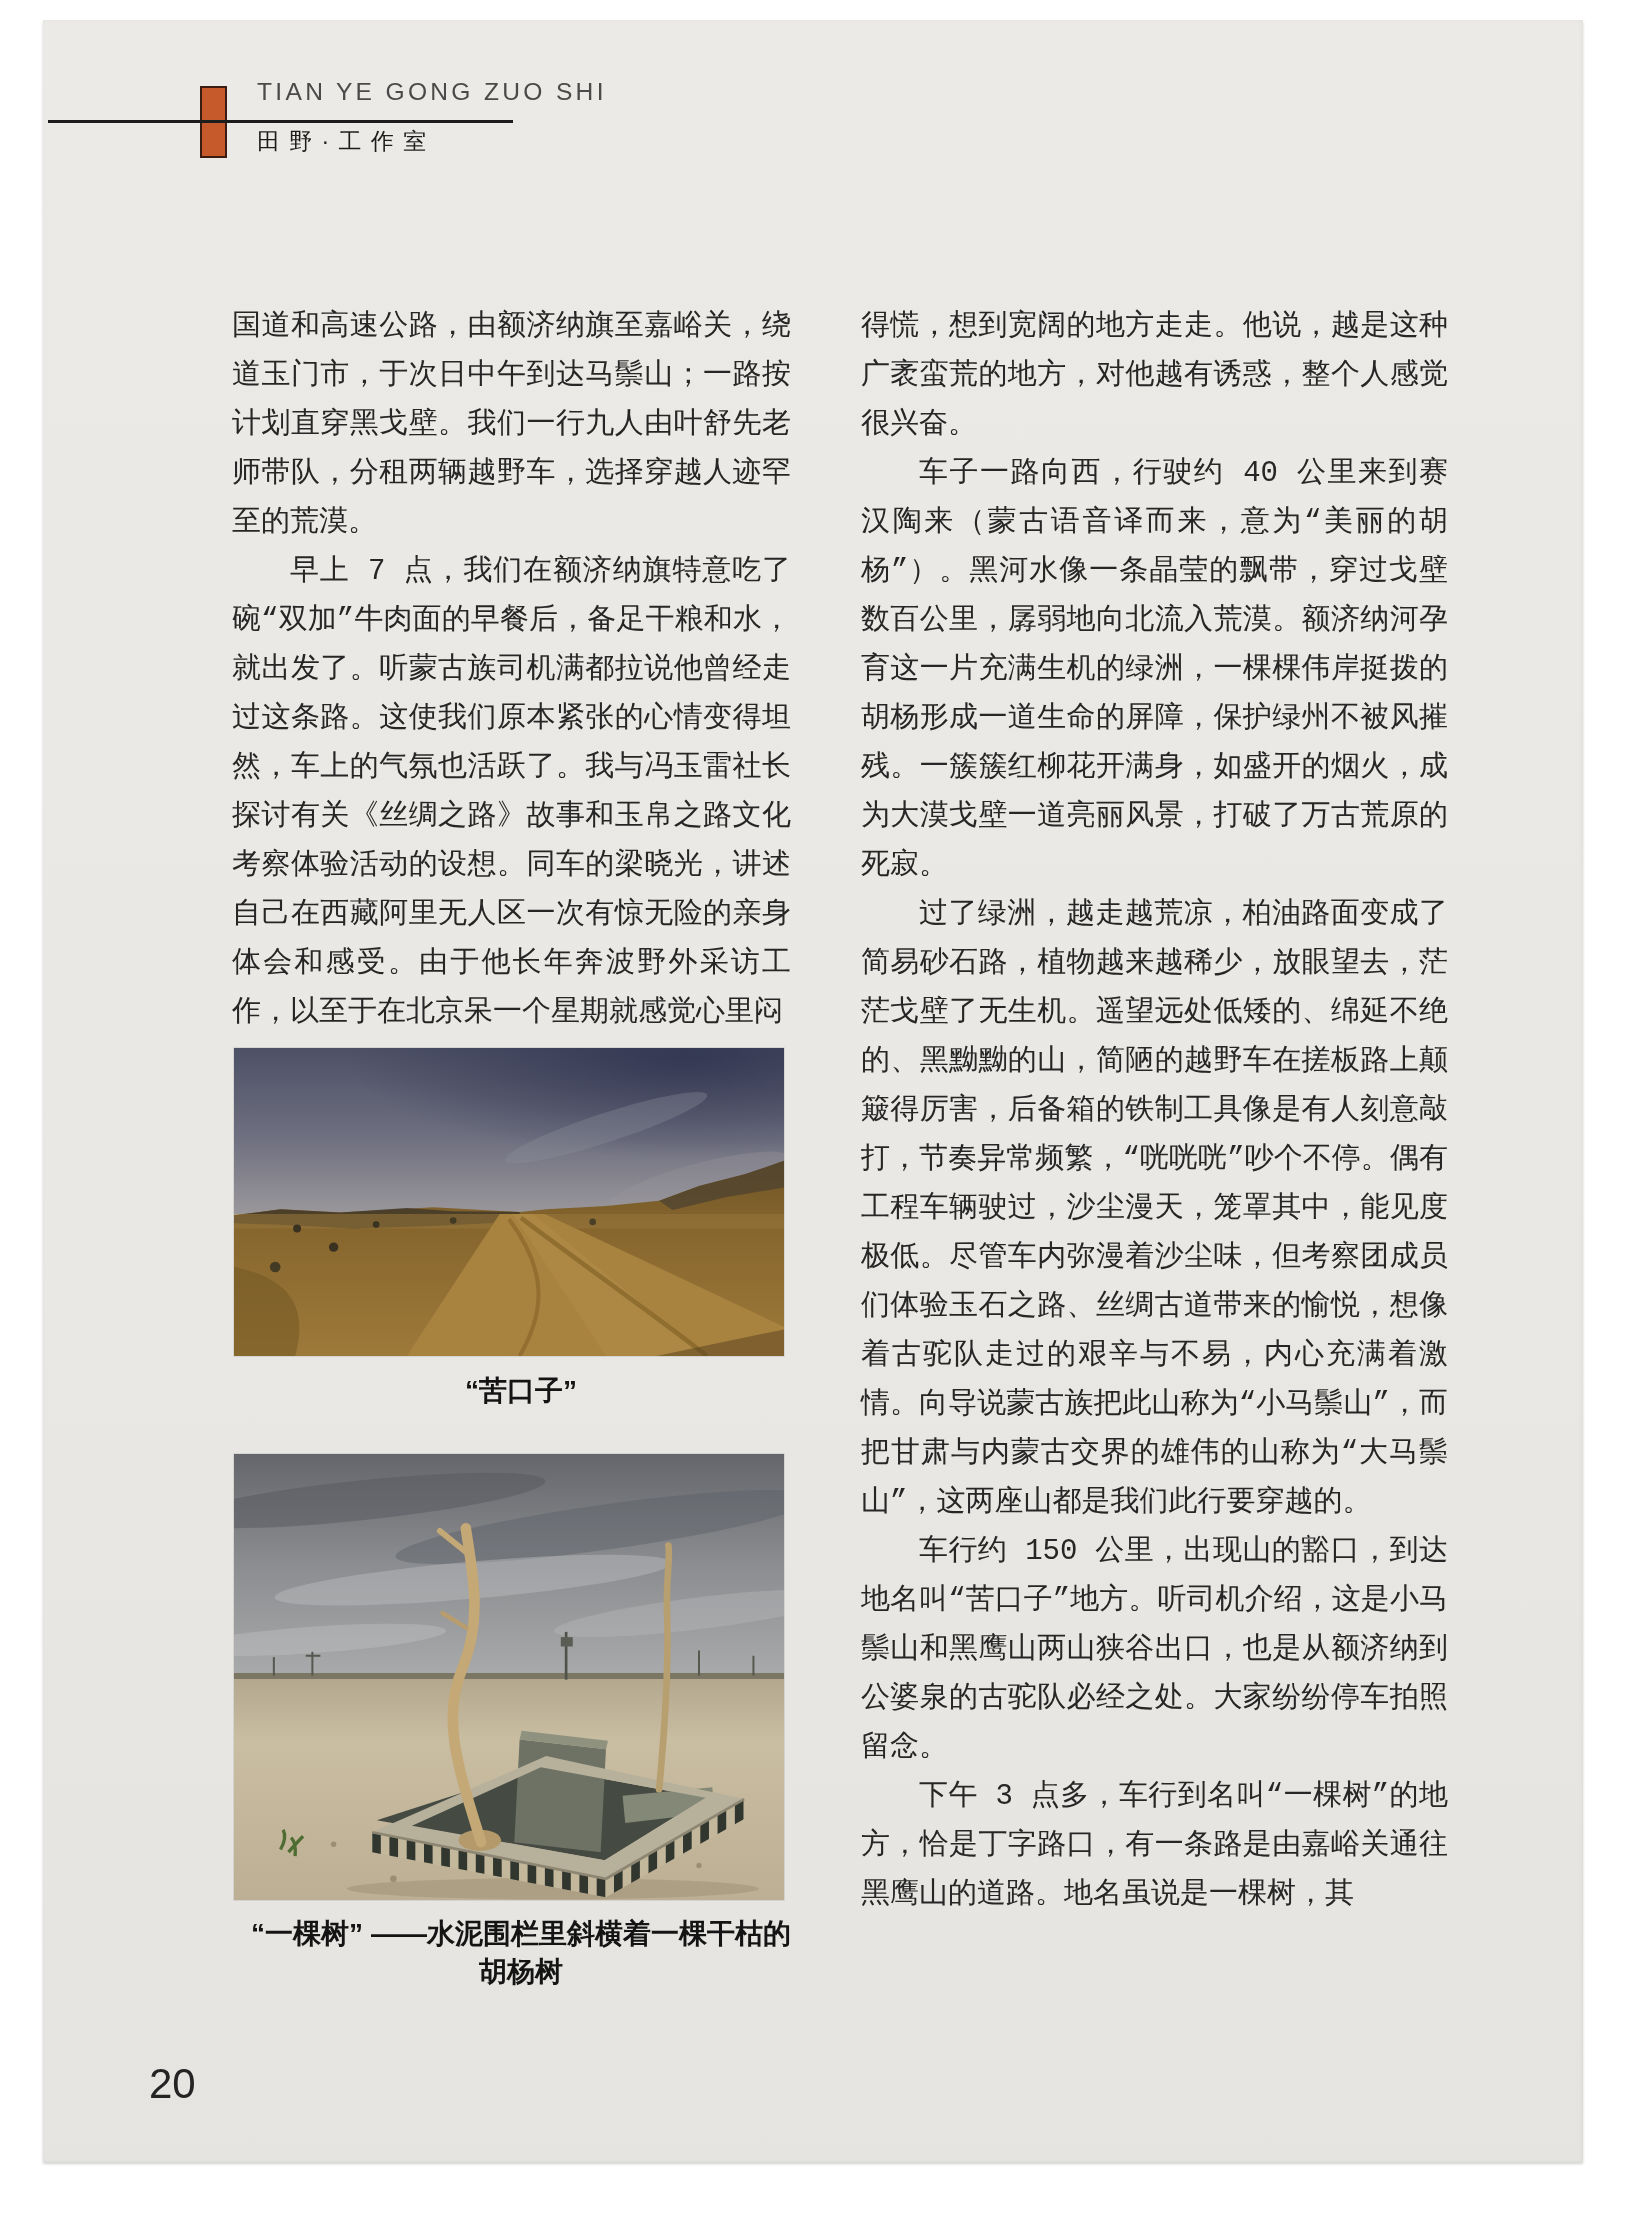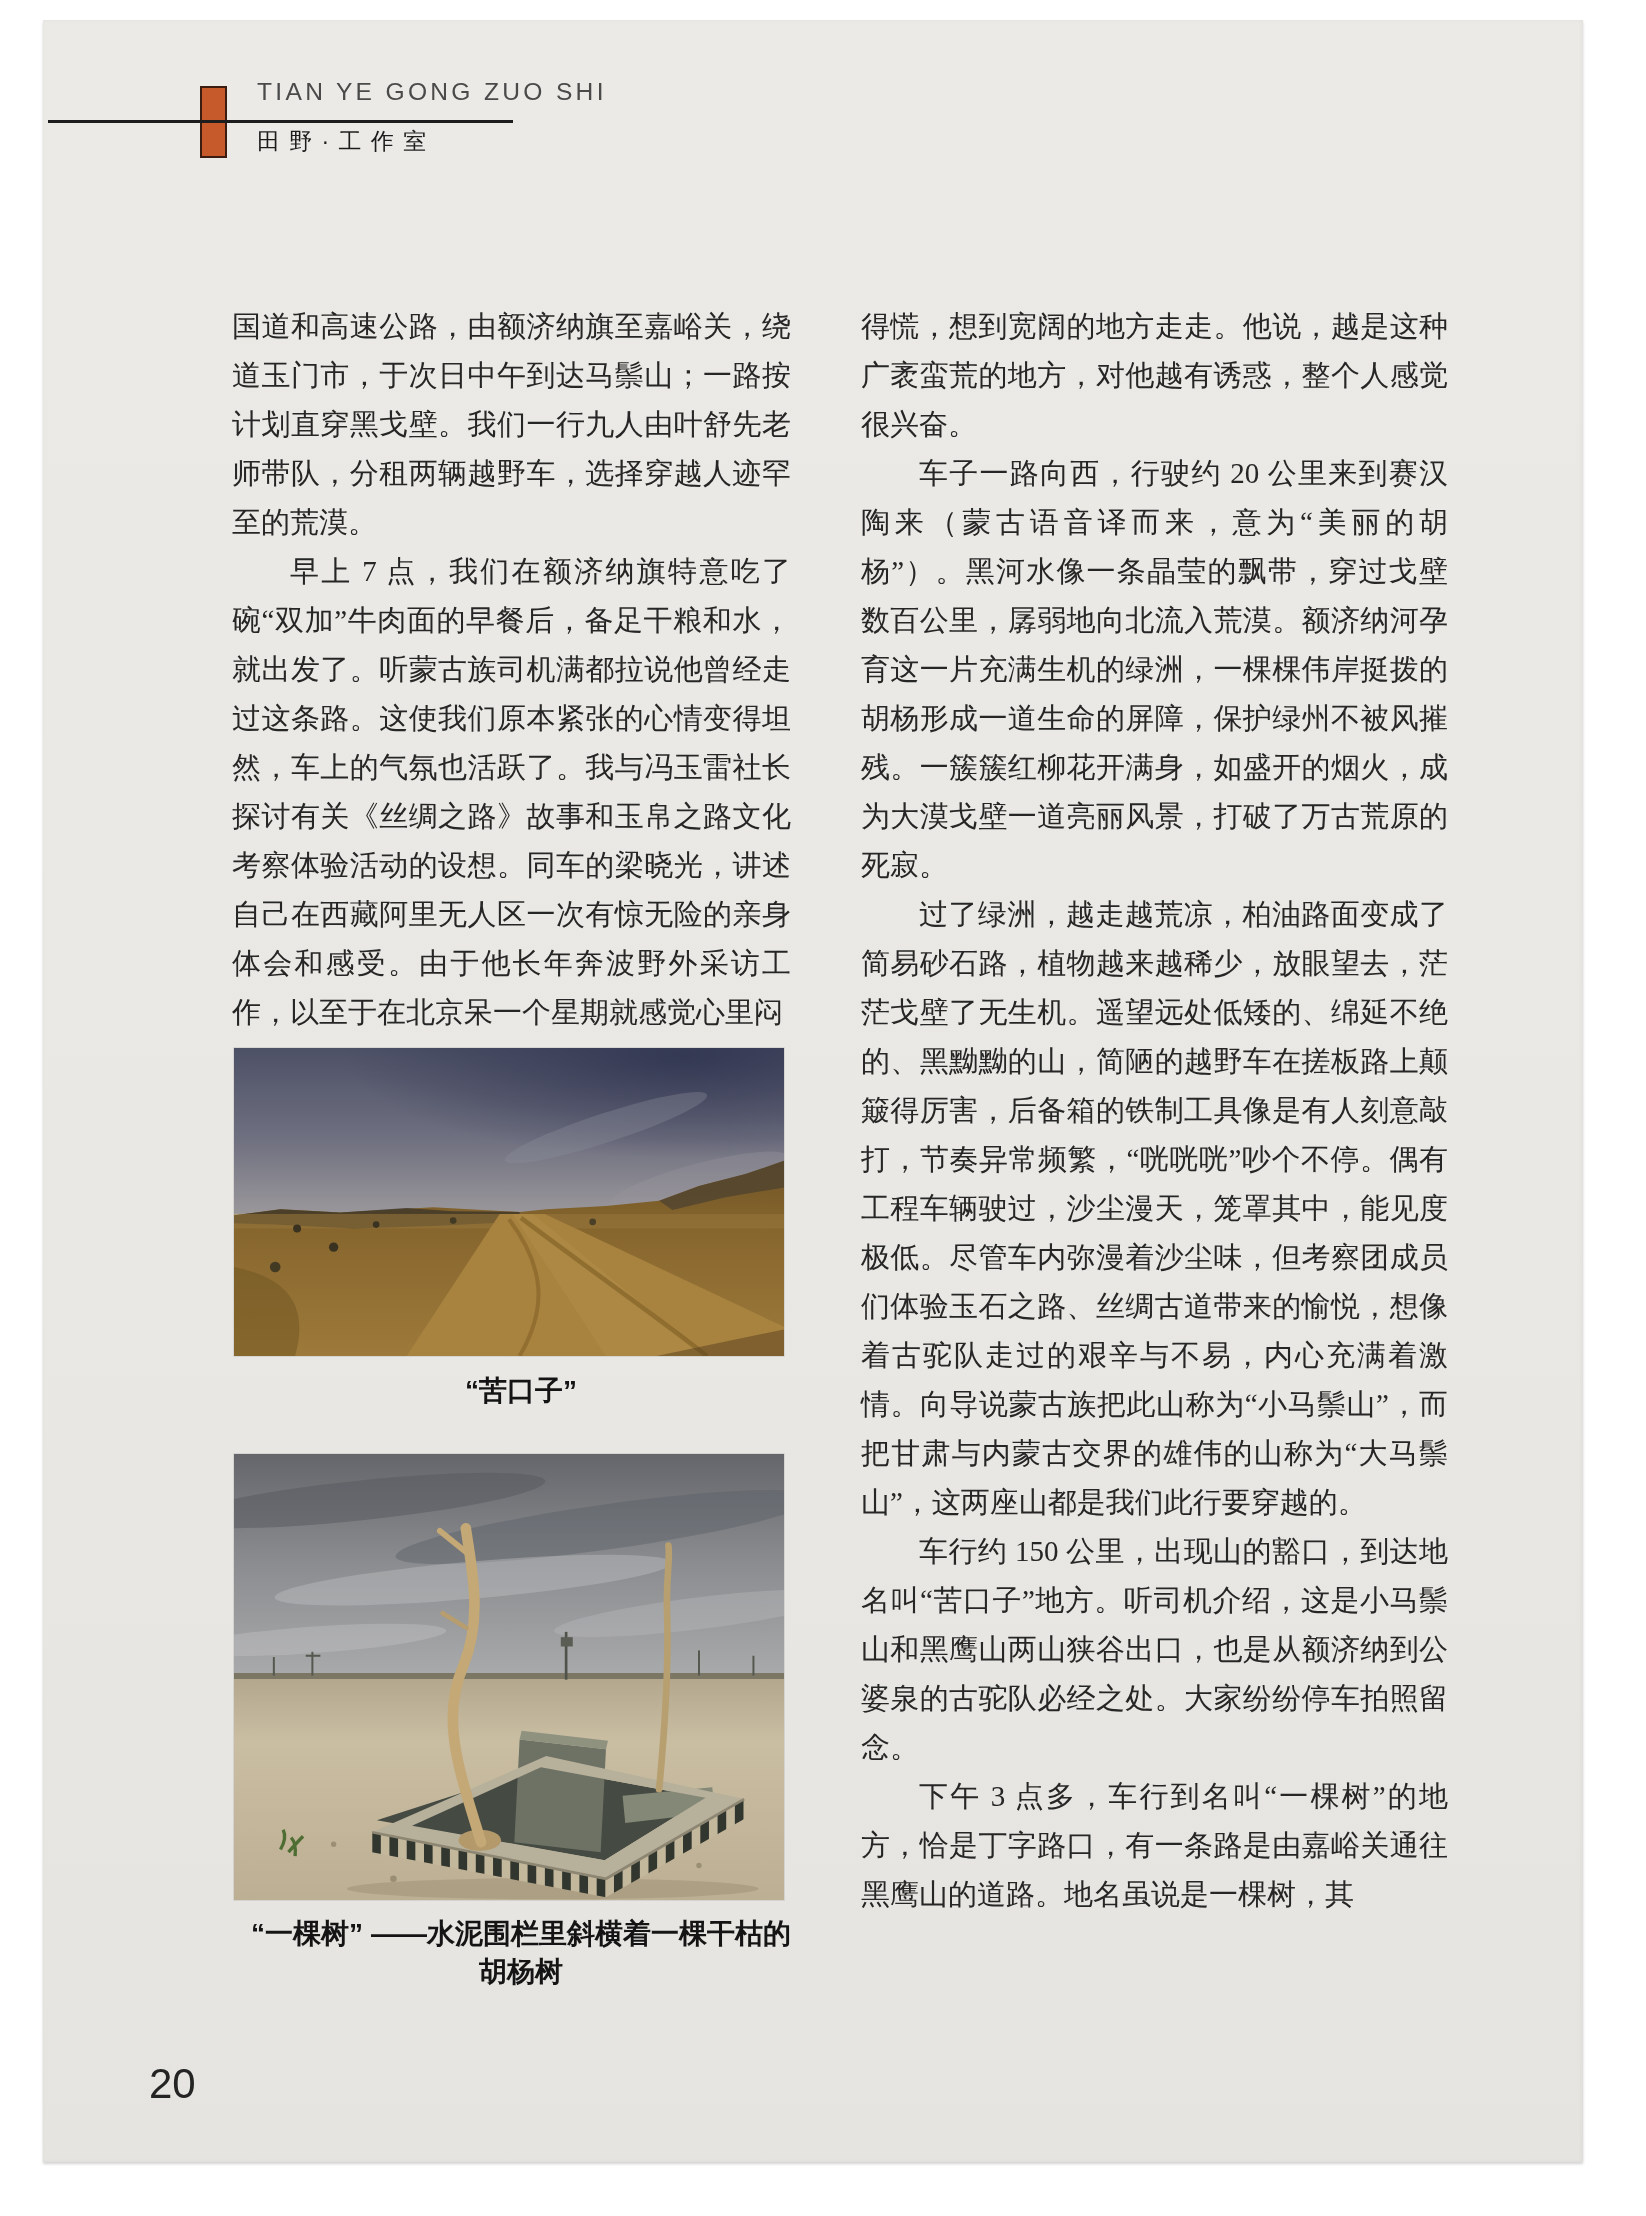--- a/index.html
+++ b/index.html
@@ -15,21 +15,21 @@
              background:var(--accent,#c65a2a);border:2.7px solid #3a1c10;box-sizing:border-box;z-index:2;}
   .hdr-pinyin{position:absolute;left:214px;top:58px;font-family:"Liberation Sans",sans-serif;
               font-size:24.6px;letter-spacing:3.3px;color:#4a4a4a;white-space:nowrap;z-index:3;text-align:right;}
   .hdr-cn{position:absolute;left:214px;top:106px;font-family:Liberation Sans, sans-serif;
           font-size:23px;letter-spacing:9.3px;color:#1c1c1c;white-space:nowrap;z-index:3;}
   
   .col{position:absolute;top:282px;font-size:29px;line-height:49px;color:var(--text,#262626);
        text-align:justify;text-justify:inter-character;}
   .col-left{left:189px;width:559px;}
   .col-right{left:818px;width:587px;}
-  .col p{margin:0;}
+  .col p{margin:0;font-family:Liberation Mono, monospace;}
   .col p.indent{text-indent:2em;}
   
   .photo{position:absolute;left:191px;margin:0;padding:0;box-shadow:0 0 0 0.7px rgba(0,0,0,.12);}
   .photo svg{display:block;width:100%;height:100%;}
   .photo1{top:1028px;width:550px;height:308px;}
   .photo2{top:1434px;width:550px;height:446px;}
   .caption{position:absolute;left:191px;width:550px;text-align:center;
            font-family:"Liberation Sans",sans-serif;font-weight:bold;font-size:28px;color:#141414;margin-left:12px;}
   .cap1{top:1352px;}
   .cap2{top:1895px;}
@@ -159,21 +159,21 @@
           <path d="M352,150 L310,116" stroke="#c4a876" stroke-width="9" stroke-linecap="round"></path>
           <path d="M350,262 L314,240" stroke="#b89d6e" stroke-width="7" stroke-linecap="round"></path>
           <path d="M640,505 C648,420 655,330 652,240 C650,185 657,160 654,138" stroke="#b89f70" stroke-width="10" stroke-linecap="round" fill="none"></path>
         </g>
       </svg>
     </figure>
     <figcaption class="caption cap2">“一棵树” ——水泥围栏里斜横着一棵干枯的胡杨树</figcaption>
 
     <div class="col col-right">
         <p class="">得慌，想到宽阔的地方走走。他说，越是这种广袤蛮荒的地方，对他越有诱惑，整个人感觉很兴奋。</p>
-        <p class="indent">车子一路向西，行驶约 20 公里来到赛汉陶来（蒙古语音译而来，意为“美丽的胡杨”）。黑河水像一条晶莹的飘带，穿过戈壁数百公里，孱弱地向北流入荒漠。额济纳河孕育这一片充满生机的绿洲，一棵棵伟岸挺拨的胡杨形成一道生命的屏障，保护绿州不被风摧残。一簇簇红柳花开满身，如盛开的烟火，成为大漠戈壁一道亮丽风景，打破了万古荒原的死寂。</p>
+        <p class="indent">车子一路向西，行驶约 40 公里来到赛汉陶来（蒙古语音译而来，意为“美丽的胡杨”）。黑河水像一条晶莹的飘带，穿过戈壁数百公里，孱弱地向北流入荒漠。额济纳河孕育这一片充满生机的绿洲，一棵棵伟岸挺拨的胡杨形成一道生命的屏障，保护绿州不被风摧残。一簇簇红柳花开满身，如盛开的烟火，成为大漠戈壁一道亮丽风景，打破了万古荒原的死寂。</p>
         <p class="indent">过了绿洲，越走越荒凉，柏油路面变成了简易砂石路，植物越来越稀少，放眼望去，茫茫戈壁了无生机。遥望远处低矮的、绵延不绝的、黑黝黝的山，简陋的越野车在搓板路上颠簸得厉害，后备箱的铁制工具像是有人刻意敲打，节奏异常频繁，“咣咣咣”吵个不停。偶有工程车辆驶过，沙尘漫天，笼罩其中，能见度极低。尽管车内弥漫着沙尘味，但考察团成员们体验玉石之路、丝绸古道带来的愉悦，想像着古驼队走过的艰辛与不易，内心充满着激情。向导说蒙古族把此山称为“小马鬃山”，而把甘肃与内蒙古交界的雄伟的山称为“大马鬃山”，这两座山都是我们此行要穿越的。</p>
         <p class="indent">车行约 150 公里，出现山的豁口，到达地名叫“苦口子”地方。听司机介绍，这是小马鬃山和黑鹰山两山狭谷出口，也是从额济纳到公婆泉的古驼队必经之处。大家纷纷停车拍照留念。</p>
         <p class="indent">下午 3 点多，车行到名叫“一棵树”的地方，恰是丁字路口，有一条路是由嘉峪关通往黑鹰山的道路。地名虽说是一棵树，其</p>
       </div>
 
     <div class="pagenum">20</div>
   </div>
 </div>
 
 

